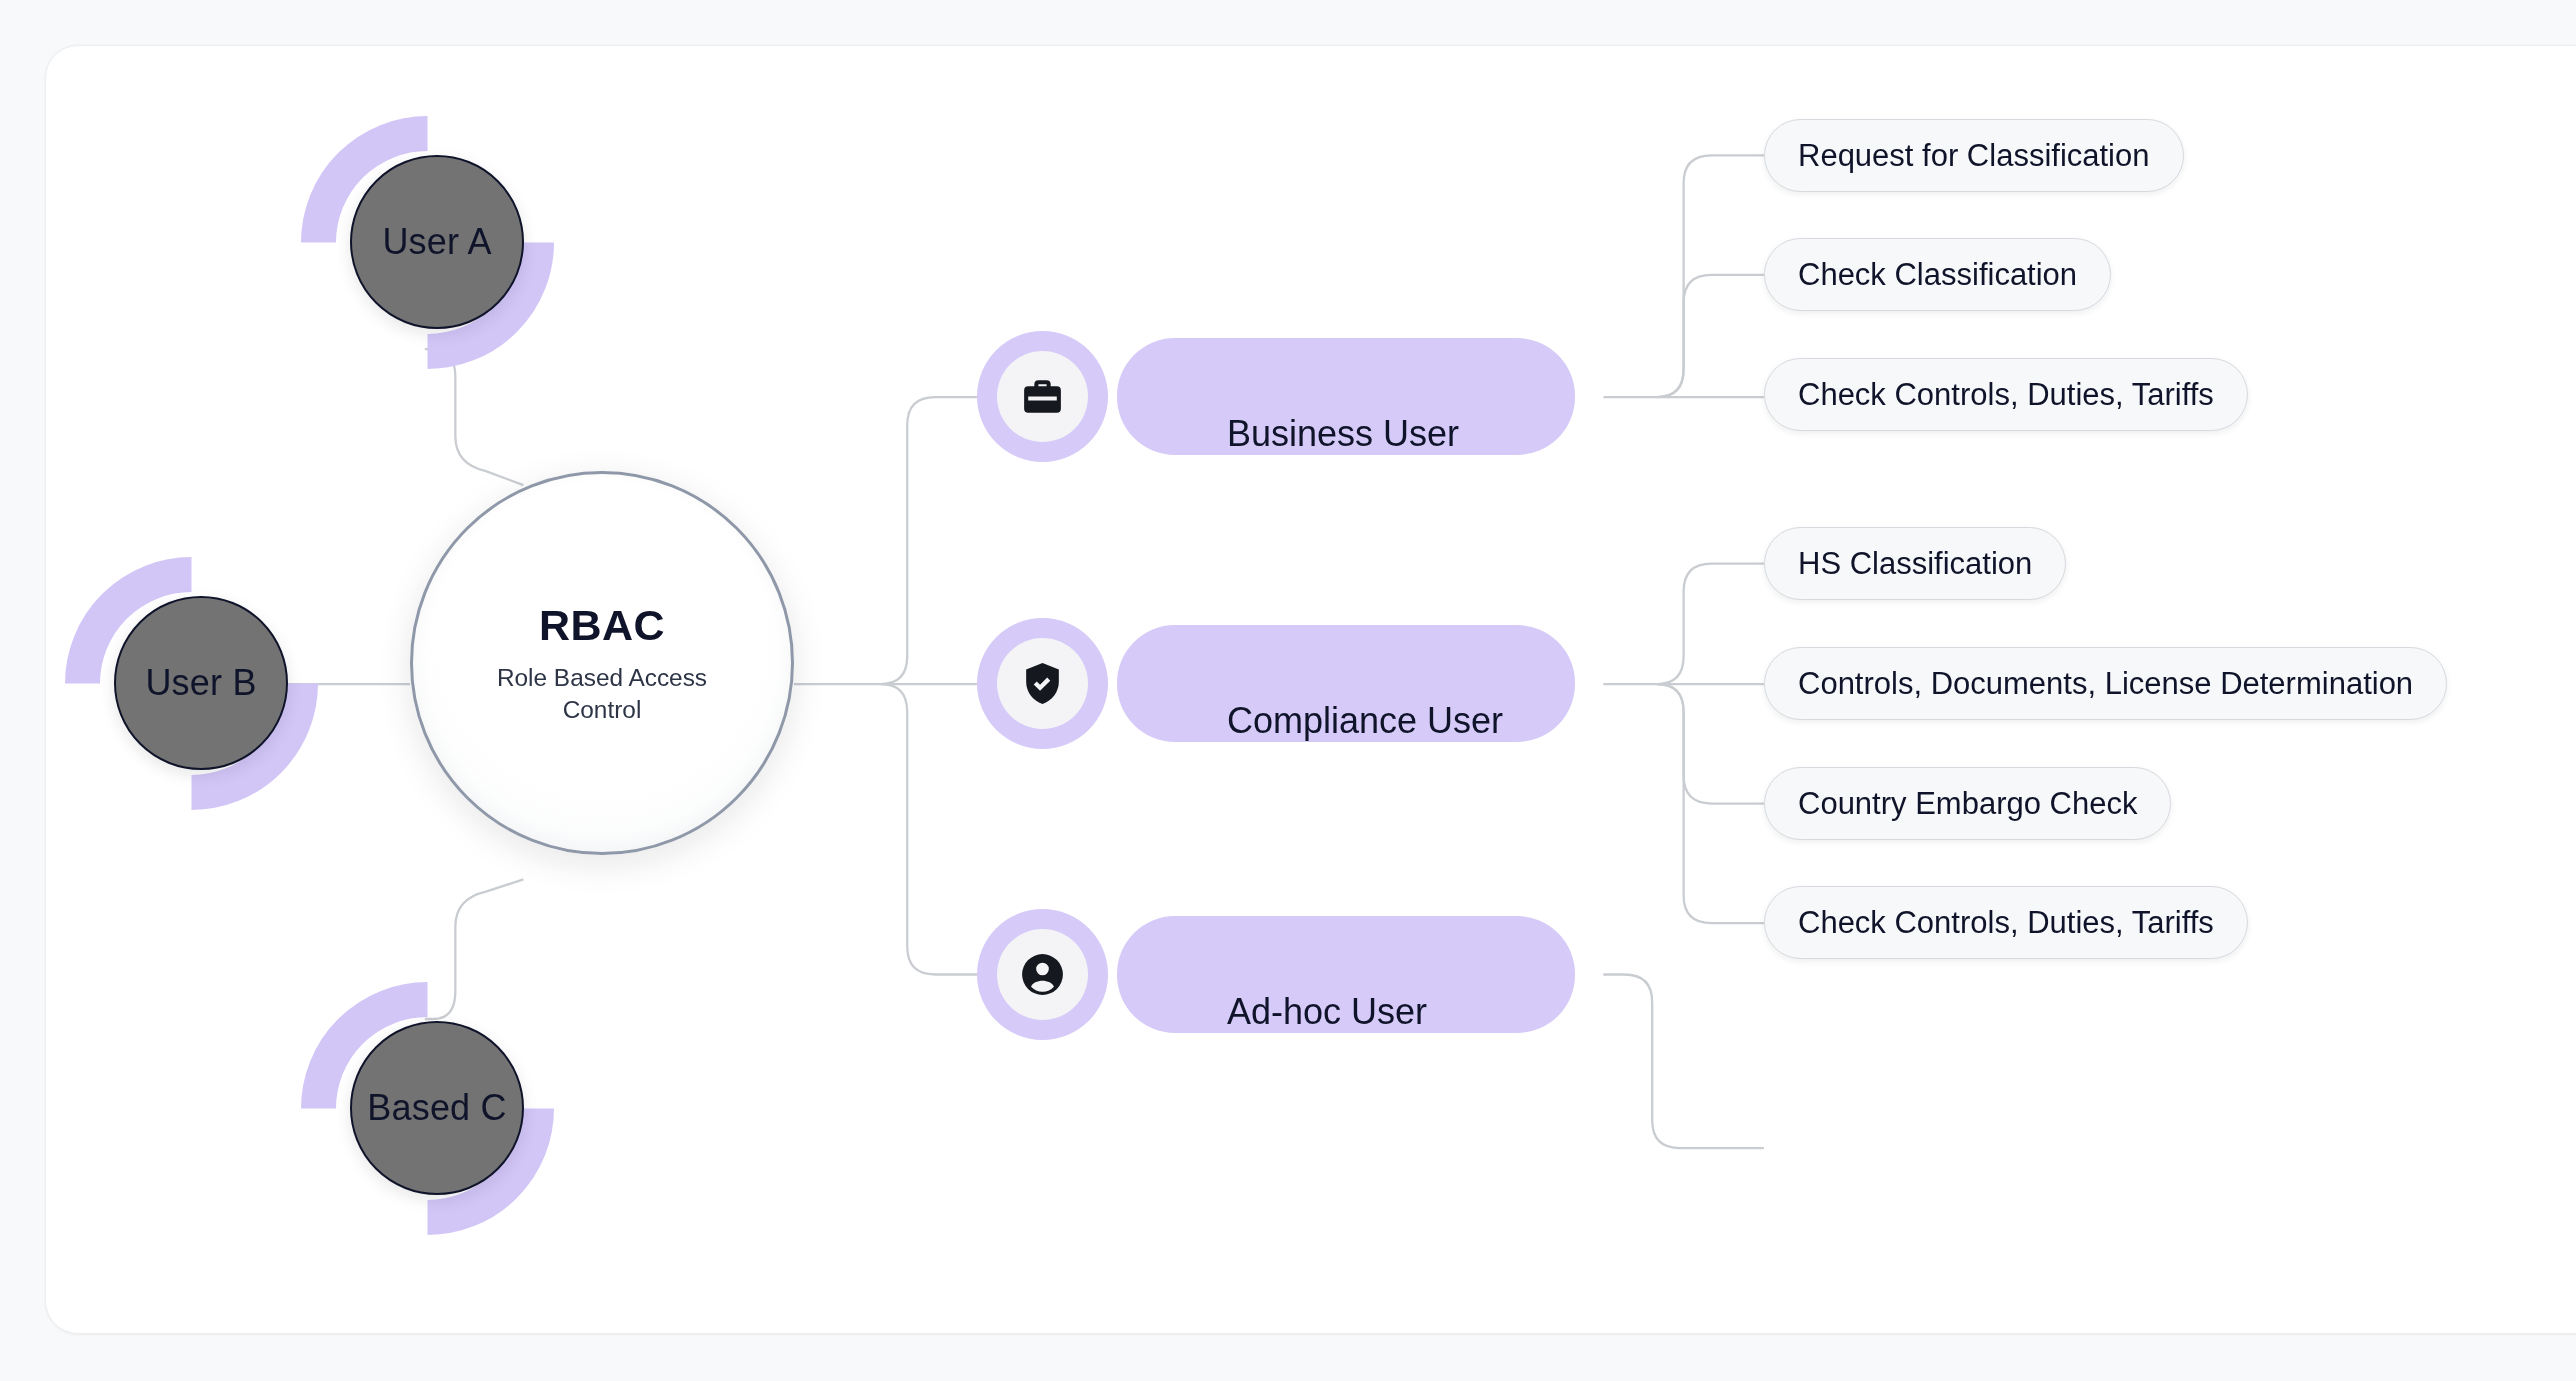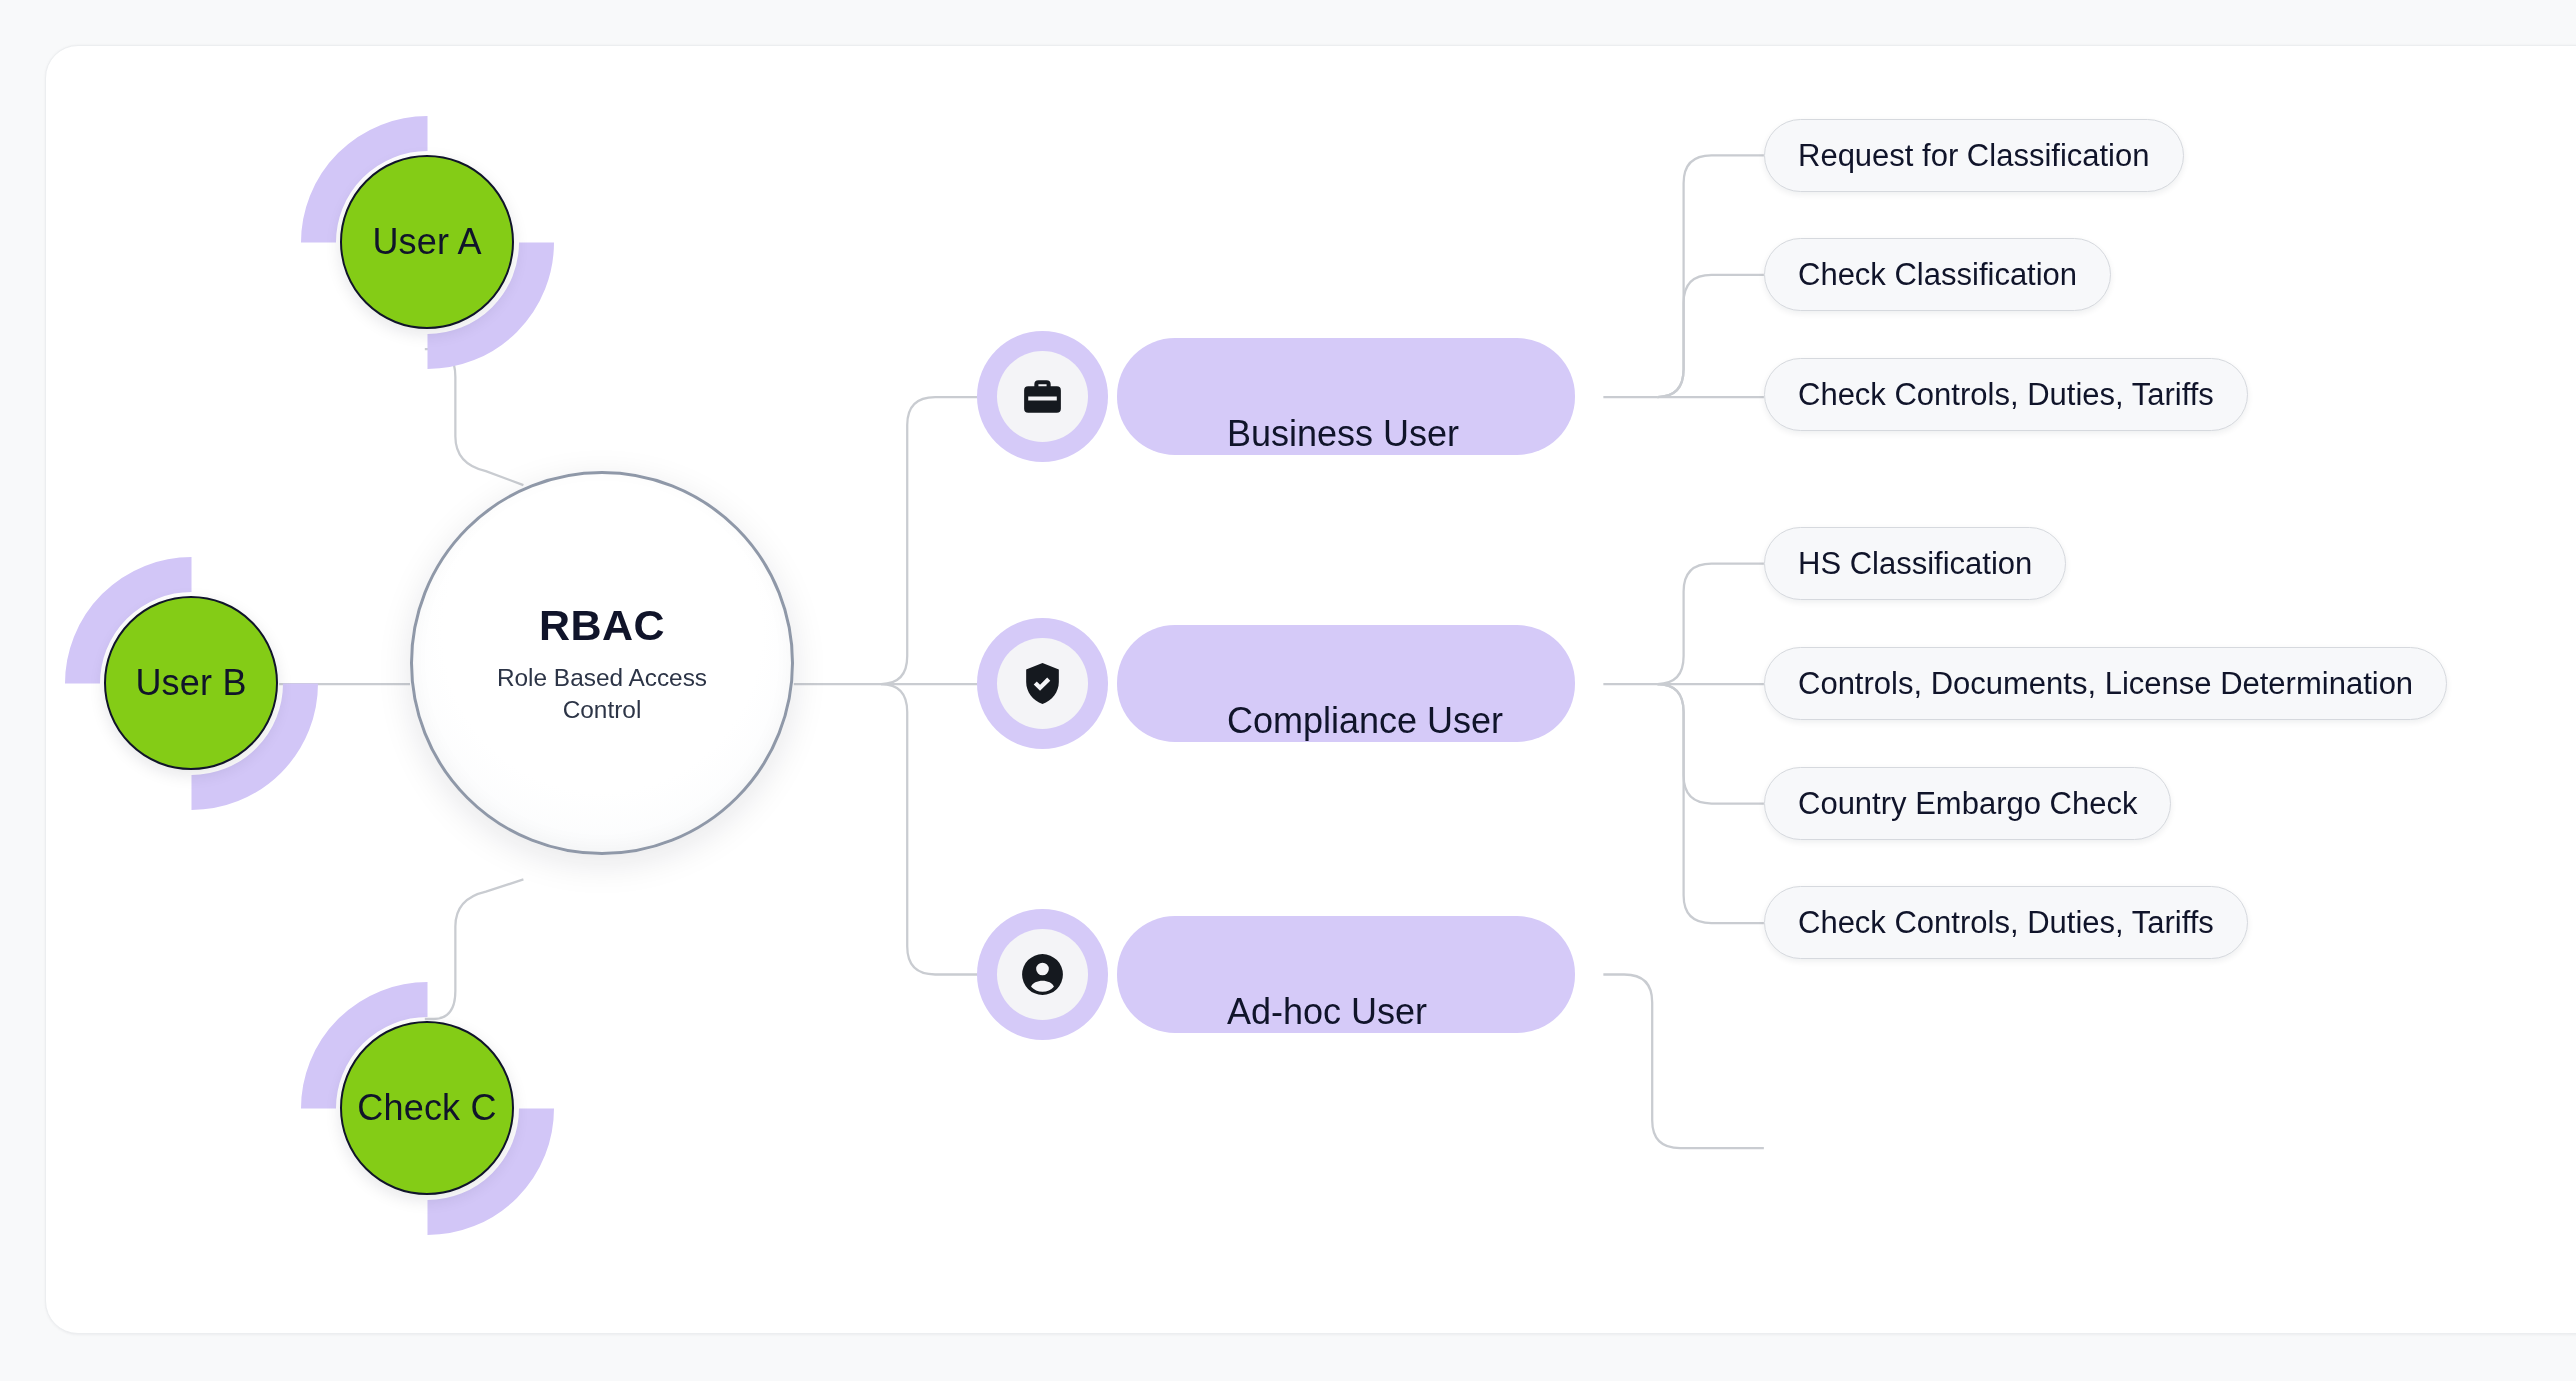--- a/index.html
+++ b/index.html
@@ -34,24 +34,24 @@
   .user-arc span {
     position: absolute; left: 0; top: 0; width: 253px; height: 253px;
     border-radius: 50%;
     border: 35px solid #d2c6f7;
     clip-path: polygon(50% 50%, 50% 0, 0 0, 0 50%);
   }
   .user-arc span.b {
     clip-path: polygon(50% 50%, 50% 100%, 100% 100%, 100% 50%);
   }
   .user-circle {
-    position: absolute; left: 39px; top: 39px;
+    position: absolute; left: 49px; top: 39px;
     width: 174px; height: 174px;
     border-radius: 50%;
-    background: #84cc16;
+    background: #737373;
     border: 2.6px solid #10142a;
     display: flex; align-items: center; justify-content: center;
     box-shadow: 0 5.2px 15.7px rgba(16,24,40,.10);
   }
   .user-circle span {
     font-size: 36px; color: #10142a; letter-spacing: 0.2px; white-space: nowrap;
   }
 
   
   #rbac {
@@ -166,21 +166,21 @@
       <span>User B</span>
     </div>
   </div>
 
   <div class="user-node" style="left:301px; top:982px;">
     <div class="user-arc">
       <span class="a"></span>
         <span class="b"></span>
     </div>
     <div class="user-circle">
-      <span>Check C</span>
+      <span>Based C</span>
     </div>
   </div>
 
   <div id="rbac">
     <div class="title">RBAC</div>
     <div class="sub">Role Based Access Control</div>
   </div>
 
   <div class="role-node" style="left:977px; top:331px;">
     <div class="role-badge">

